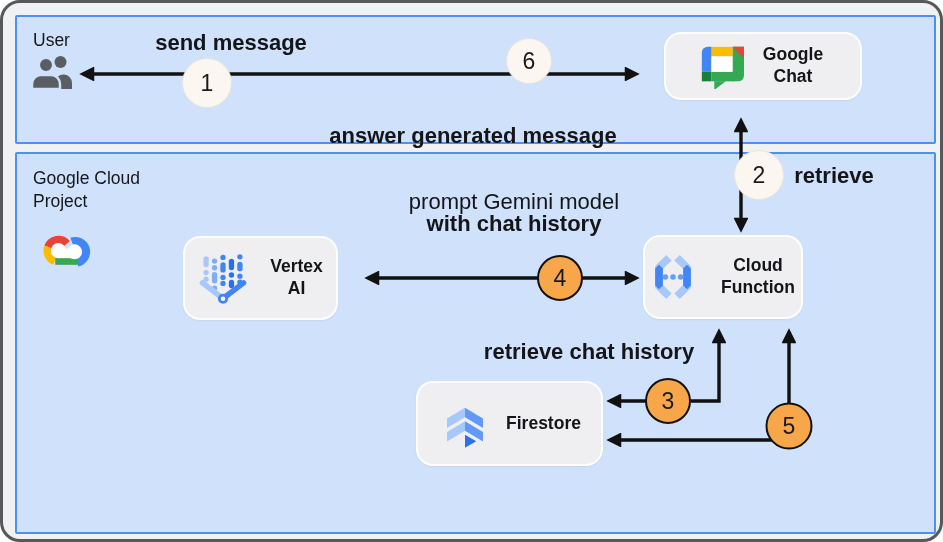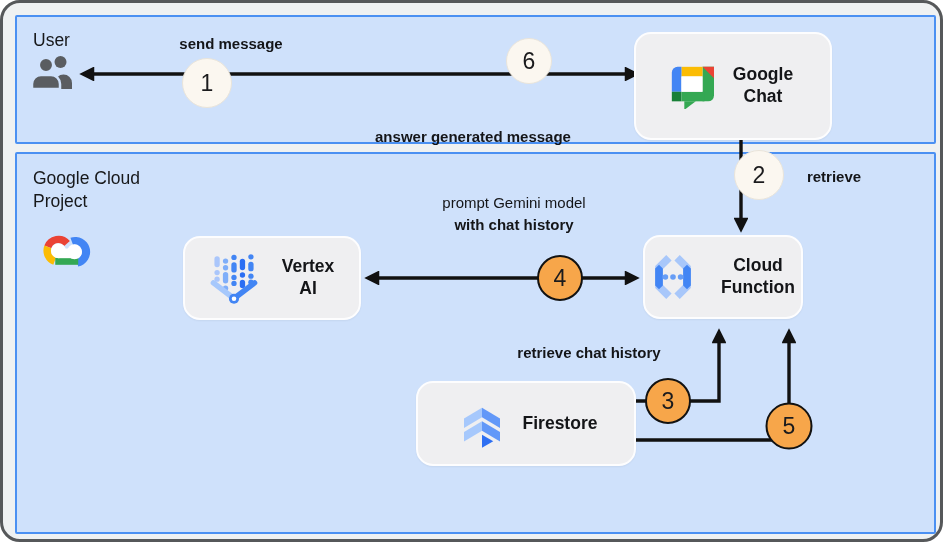--- a/index.html
+++ b/index.html
@@ -4,30 +4,30 @@
 <style>
   html,body{margin:0;padding:0;background:#ffffff;font-family:"Liberation Sans","DejaVu Sans",sans-serif;}
   #frame{position:relative;width:943px;height:542px;box-sizing:border-box;background:#eff1f2;border:3px solid #56585a;border-radius:20px;overflow:hidden;text-decoration:underline;}
   .zone{position:absolute;box-sizing:border-box;background:#cfe1fb;border:2px solid #4b90f2;border-radius:2px;}
   #user-zone{left:12px;top:12px;width:921px;height:129px;}
   #gcp-zone{left:12px;top:149px;width:921px;height:382px;}
   .zone-label{position:absolute;font-size:17.5px;color:#17181a;font-weight:400;line-height:1.3;}
   #user-zone-label{left:30px;top:26px;}
   #gcp-zone-label{left:30px;top:164px;width:140px;}
   .node{position:absolute;box-sizing:border-box;background:#efeff1;border:2px solid #fdfdfe;border-radius:17px;display:flex;align-items:center;justify-content:center;gap:14px;box-shadow:0 1px 2px rgba(0,0,0,0.05);}
-  #node-google-chat{left:631px;top:29px;width:198px;height:108px;}
-  #node-vertex-ai{left:180px;top:233px;width:178px;height:84px;}
+  #node-google-chat{left:661px;top:29px;width:198px;height:68px;}
+  #node-vertex-ai{left:180px;top:233px;width:155px;height:84px;}
   #node-cloud-function{left:640px;top:232px;width:160px;height:84px;}
-  #node-firestore{left:413px;top:378px;width:220px;height:85px;}
+  #node-firestore{left:413px;top:378px;width:187px;height:85px;}
   .node-label{font-size:17.5px;font-weight:700;color:#141518;text-align:center;line-height:1.25;}
   #node-google-chat .node-label{width:70px;}
   #node-vertex-ai .node-label{width:62px;}
   #node-cloud-function .node-label{width:96px;}
   #arrow-layer{position:absolute;left:0;top:0;pointer-events:none;}
-  .flow-label{position:absolute;color:#141518;font-size:15px;white-space:nowrap;transform:translate(-50%,-50%);}
+  .flow-label{position:absolute;color:#141518;font-size:22px;white-space:nowrap;transform:translate(-50%,-50%);}
   .w500{font-weight:500;} .w600{font-weight:600;} .w700{font-weight:700;}
   #label-send{left:228px;top:40px;}
   #label-answer{left:470px;top:101px;margin-top:32px;}
   #label-execute{left:831px;top:173px;}
   #label-prompt-1{left:511px;top:199px;}
   #label-prompt-2{left:511px;top:221px;}
   #label-retrieve{left:586px;top:349px;}
   #label-update{left:789px;top:481px;}
   .badge{position:absolute;border-radius:50%;display:flex;align-items:center;justify-content:center;font-size:23px;color:#1b1b1d;transform:translate(-50%,-50%);box-sizing:border-box;}
   .badge.light{background:#fbf7f0;border:1px solid #e9e4da;}

